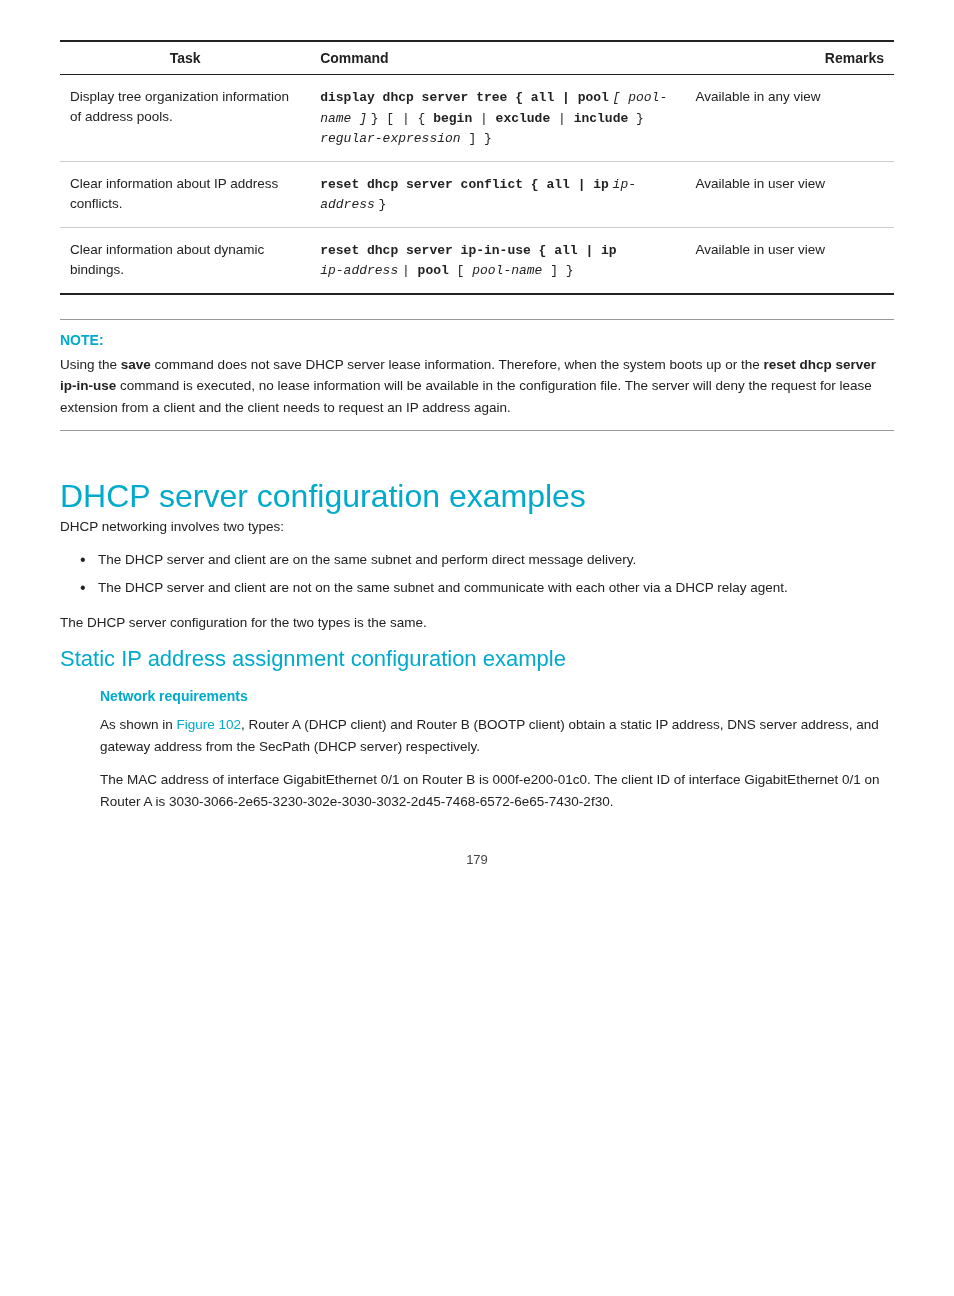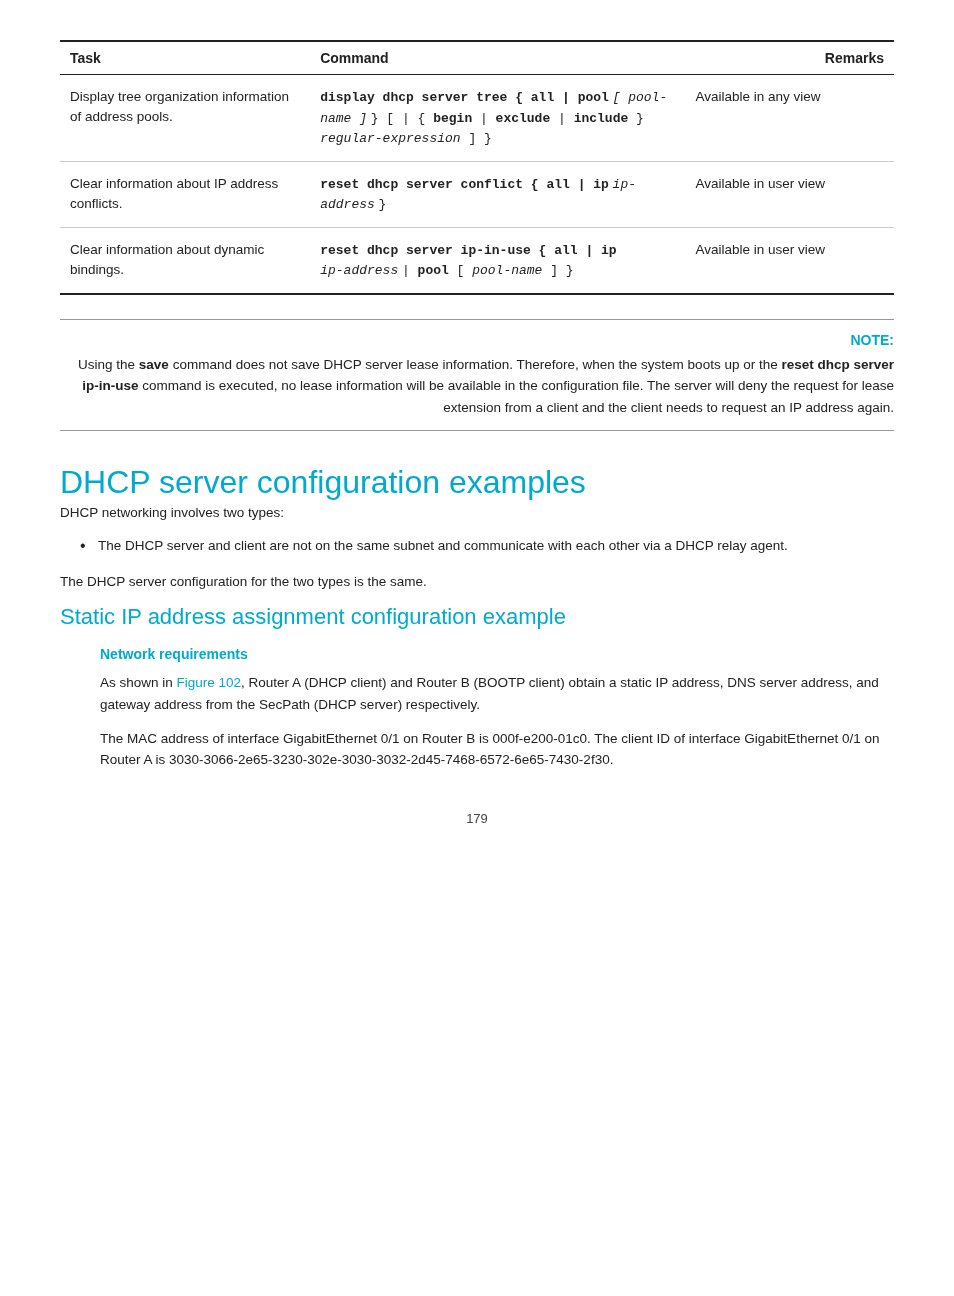--- a/index.html
+++ b/index.html
@@ -33,38 +33,37 @@
       vertical-align: top;
       font-size: 13.5px;
       line-height: 1.5;
     }
     .main-table tr:not(:last-child) td {
       border-bottom: 1px solid #ccc;
     }
     .main-table tr:last-child td {
       border-bottom: 2px solid #222;
     }
-    .main-table .col-task { width: 30%; }
+    .main-table .col-task { width: 30%; text-align: center; }
     .main-table .col-command { width: 45%; }
     .main-table .col-remarks { width: 25%; text-align: right; }
 
     code, .cmd {
       font-family: "Courier New", monospace;
       font-size: 13px;
     }
     .bold { font-weight: bold; }
     .italic { font-style: italic; }
 
     
     .note-section {
       border-top: 1px solid #999;
       border-bottom: 1px solid #999;
       padding: 12px 0;
-      margin-bottom: 32px;
-      text-align: right;
+      margin-bottom: 46px;
     }
     .note-label {
       color: #00aacc;
       font-weight: bold;
       font-size: 14px;
       margin-bottom: 6px;
     }
     .note-text {
       font-size: 13.5px;
       line-height: 1.6;
@@ -170,20 +169,21 @@
   <p class="note-text">
     Using the <strong>save</strong> command does not save DHCP server lease information. Therefore, when the system boots up or the <strong>reset dhcp server ip-in-use</strong> command is executed, no lease information will be available in the configuration file. The server will deny the request for lease extension from a client and the client needs to request an IP address again.
   </p>
 </div>
 
 <h1 class="section-heading">DHCP server configuration examples</h1>
 
 <p class="body-para">DHCP networking involves two types:</p>
 
 <ul class="bullet-list">
+  <li>The DHCP server and client are on the same subnet and perform direct message delivery.</li>
   <li>The DHCP server and client are not on the same subnet and communicate with each other via a DHCP relay agent.</li>
 </ul>
 
 <p class="body-para">The DHCP server configuration for the two types is the same.</p>
 
 <h2 class="subsection-heading">Static IP address assignment configuration example</h2>
 
 <div class="indent-block">
   <h3 class="subsubsection-heading">Network requirements</h3>
 

